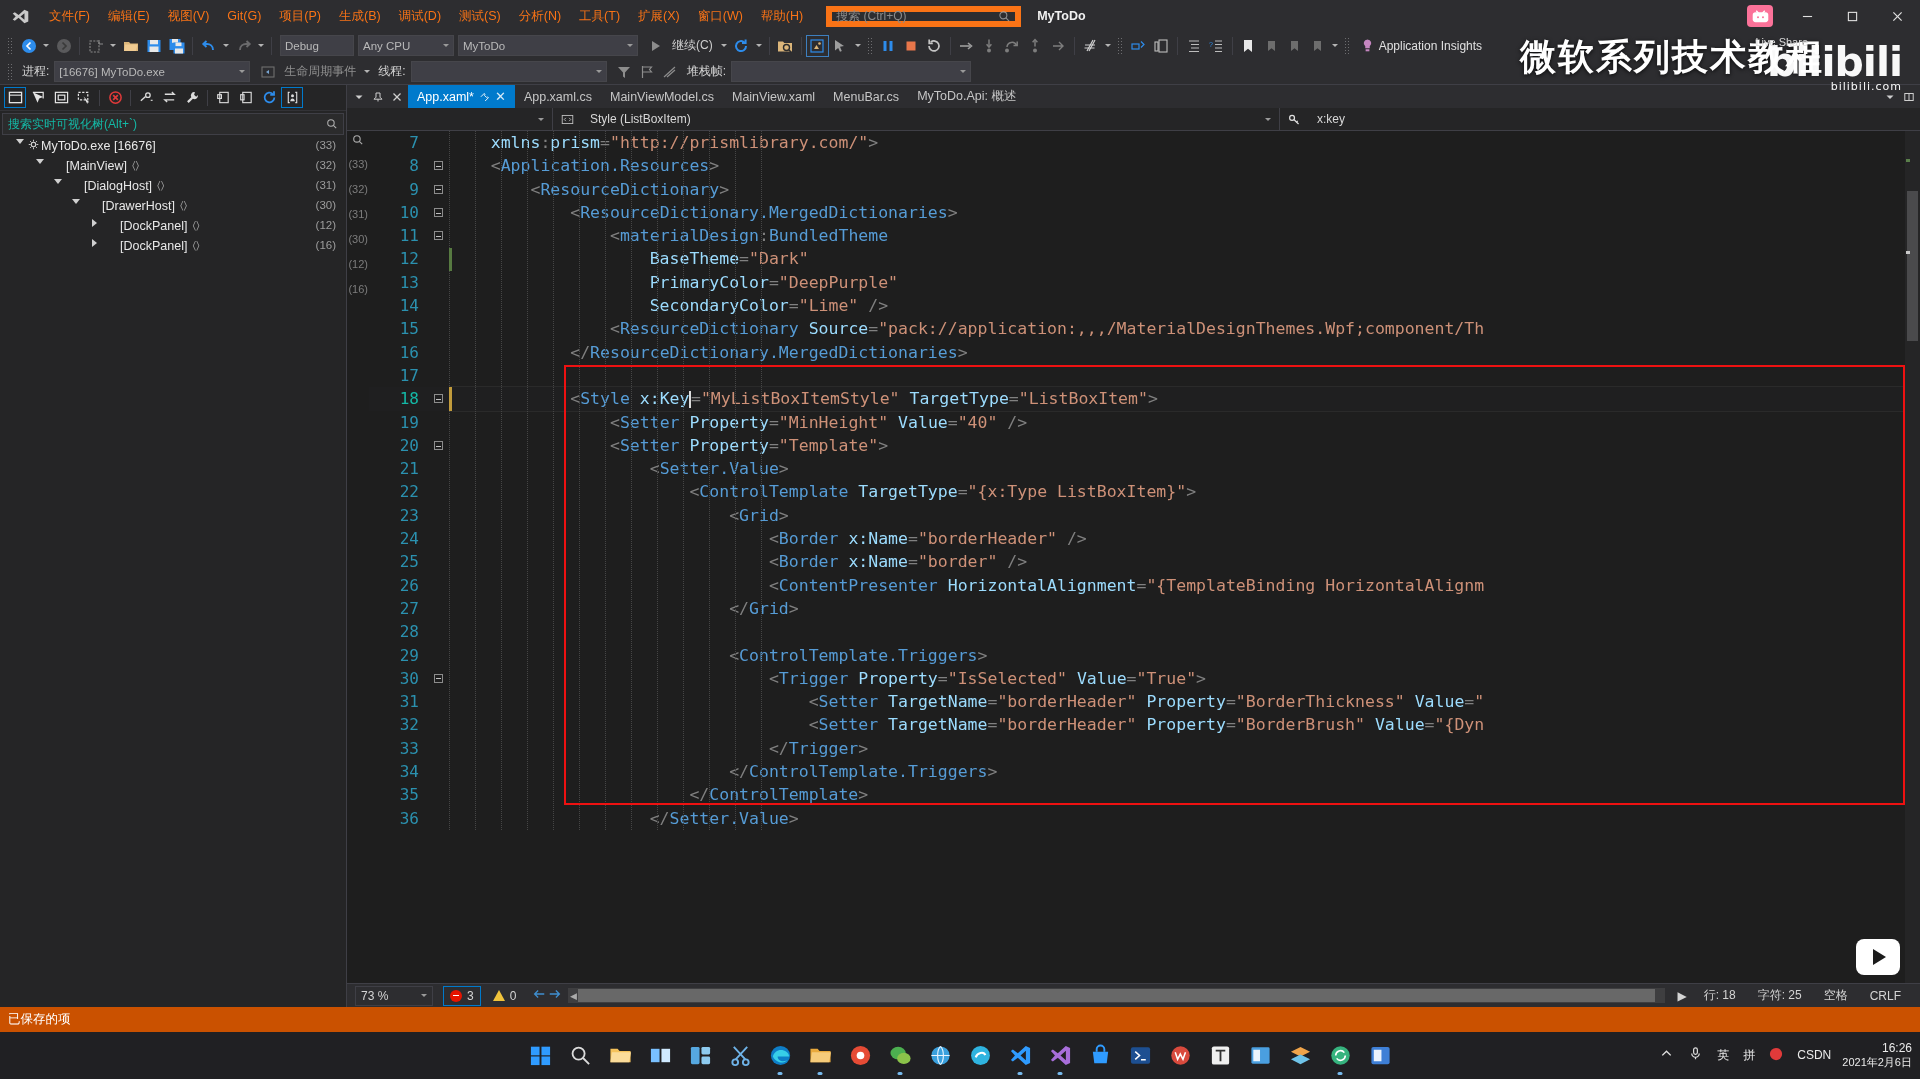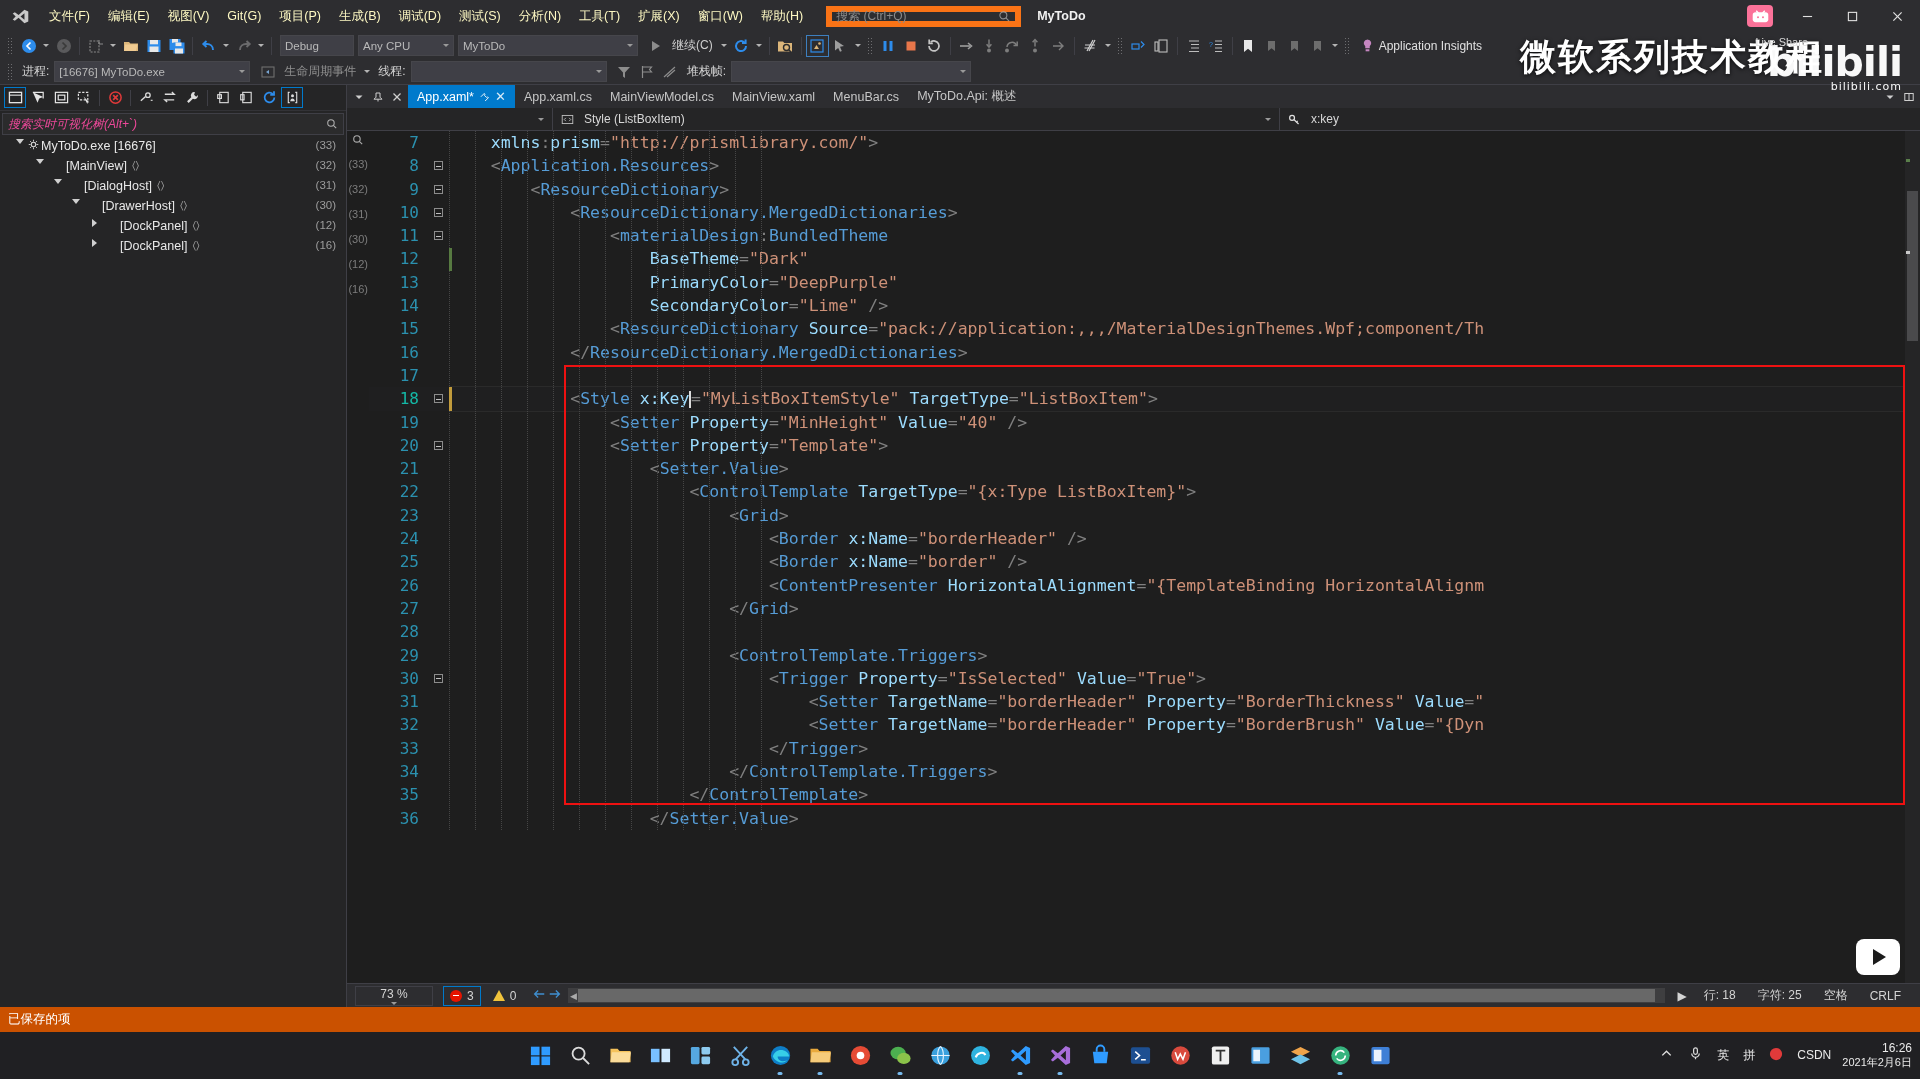--- a/index.html
+++ b/index.html
@@ -14,21 +14,21 @@
 
   
   .titlebar {
     height: 32px; background: #2d2d30; display: flex; align-items: center;
     flex: 0 0 32px; position: relative;
   }
   .vs-logo { width: 40px; display: flex; align-items: center; justify-content: center; }
   .vs-logo svg { width: 17px; height: 17px; }
   .menu { display: flex; align-items: center; height: 32px; }
   .menu-item {
-    font-size: 12.5px; color: #fef9c3; padding: 0 9px; line-height: 32px;
+    font-size: 12.5px; color: #f97316; padding: 0 9px; line-height: 32px;
     white-space: nowrap; cursor: default;
   }
   .searchbox {
     margin-left: 14px; width: 195px; height: 21px; background: #2d2d30;
     border: 6px solid #f97316; display: flex; align-items: center;
     padding: 0 4px; position: relative;
   }
   .searchbox .ph { font-size: 12px; color: #8a8a8a; flex: 1; }
   .searchbox .mag { width: 13px; height: 13px; opacity: .75; }
   .title-appname {
@@ -91,21 +91,21 @@
     background: #252526; border-bottom: 1px solid #333337;
   }
   .pt-btn { width: 22px; height: 21px; display: flex; align-items: center; justify-content: center; }
   .pt-btn svg { width: 15px; height: 15px; }
   .pt-btn.sel { border: 1px solid #007acc; }
   .pt-sep { width: 1px; height: 16px; background: #3f3f46; margin: 0 3px; }
   .panel-search {
     height: 22px; background: #2b2b2c; border: 1px solid #3f3f46; margin: 2px 2px 0 2px;
     display: flex; align-items: center; padding: 0 5px;
   }
-  .panel-search .ps-ph { flex: 1; font-size: 12px; color: #ec4899; font-style: italic; }
+  .panel-search .ps-ph { flex: 1; font-size: 12px; color: #14b8a6; }
   .panel-search svg { width: 12px; height: 12px; }
   .tree { flex: 1; overflow: hidden; padding-top: 4px; font-size: 12.5px; }
   .tree-row { height: 20px; display: flex; align-items: flex-start; position: relative; color: #e8e8e8; }
   .tw { width: 12px; display: flex; align-items: center; justify-content: center; flex: 0 0 12px; }
   .tw .tri { width: 0; height: 0; border-top: 4px solid transparent; border-bottom: 4px solid transparent; border-left: 5px solid #d0d0d0; }
   .tw .tri.open { border-left: 4px solid transparent; border-right: 4px solid transparent; border-top: 5px solid #d0d0d0; border-bottom: none; }
   .tree-icon { width: 15px; display: flex; align-items: center; justify-content: center; flex: 0 0 15px; }
   .tree-icon svg { width: 11px; height: 11px; }
   .tree-label { white-space: nowrap; }
   .tree-xml { color: #9a9a9a; font-size: 11px; margin-left: 5px; }
@@ -123,21 +123,21 @@
   }
   .tab.active { background: #007acc; color: #ffffff; }
   .tab .tclose { font-size: 13px; opacity: .85; }
   .tab .pin svg { width: 9px; height: 9px; }
   .tabstrip-right { margin-left: auto; display: flex; align-items: center; height: 23px; padding-right: 5px; gap: 6px; }
 
   .breadcrumb {
     height: 23px; background: #252526; display: flex; align-items: center;
     border-bottom: 1px solid #3f3f46; font-size: 12px; color: #d8d8d8;
   }
-  .bc-seg { display: flex; align-items: center; gap: 10px; padding: 0 8px; height: 23px; flex: 0 0 auto;}
+  .bc-seg { display: flex; align-items: center; gap: 16px; padding: 0 8px; height: 23px; flex: 0 0 auto;}
   .bc-seg.grow { flex: 1; }
   .bc-seg svg { width: 13px; height: 13px; }
   .bc-caret { border-left: 3.2px solid transparent; border-right: 3.2px solid transparent; border-top: 3.6px solid #9a9a9a; }
   .bc-div { width: 1px; height: 23px; background: #3f3f46; }
 
   .codewrap { flex: 1; display: flex; position: relative; min-height: 0; overflow: hidden; }
   .cw-gutter-left { width: 22px; background: #1e1e1e; position: relative; flex: 0 0 22px; }
   .cw-gutter-left .magi { position: absolute; top: 3px; left: 5px; width: 12px; height: 12px; opacity:.8;}
   .cw-gutter-left .gcount {
     position: absolute; right: 1px; font-size: 11px; color: #7d7d7d; text-align: right;
@@ -173,21 +173,21 @@
   .vscrollbar {
     position: absolute; right: 0; top: 0; bottom: 0; width: 15px; background: #252526; z-index: 30;
   }
   .vscrollbar .thumb { position: absolute; left: 2px; width: 11px; background: #4a4a4c; }
   .vscrollbar .marker { position: absolute; left: 1px; width: 4px; height: 3px; }
 
   .editor-status {
     height: 24px; background: #2d2d30; display: flex; align-items: center;
     flex: 0 0 24px; border-top: 1px solid #3f3f46; font-size: 12px; color: #d4d4d4;
   }
-  .es-zoom { width: 78px; height: 20px; border: 1px solid #3f3f46; display: flex; align-items: center; padding: 0 5px; margin-left: 8px; flex-direction: column; }
+  .es-zoom { width: 78px; height: 20px; border: 1px solid #3f3f46; display: flex; align-items: center; padding: 0 5px; margin-left: 8px; }
   .es-zoom .zv { flex: 1; }
   .es-errbox { margin-left: 10px; height: 20px; border: 1px solid #007acc; display: flex; align-items: center; padding: 0 6px; gap: 5px; }
   .es-warnbox { margin-left: 6px; height: 20px; display: flex; align-items: center; padding: 0 6px; gap: 5px; }
   .err-dot { width: 12px; height: 12px; border-radius: 50%; background: #e51400; display:flex;align-items:center;justify-content:center; }
   .err-dot::after { content:''; width: 6px; height: 1.5px; background: #fff; }
   .warn-tri { width: 0; height: 0; border-left: 6px solid transparent; border-right: 6px solid transparent; border-bottom: 11px solid #f0c33c; position: relative; }
   .es-nav { display: flex; gap: 2px; margin-left: 10px; }
   .es-nav svg { width: 14px; height: 14px; }
   .hscroll { flex: 1; height: 15px; margin: 0 6px; background: #3e3e40; position: relative; display: flex; align-items: center; }
   .hscroll .hthumb { position: absolute; height: 13px; background: #686868; left: 10px; right: 10px; top: 1px; }

